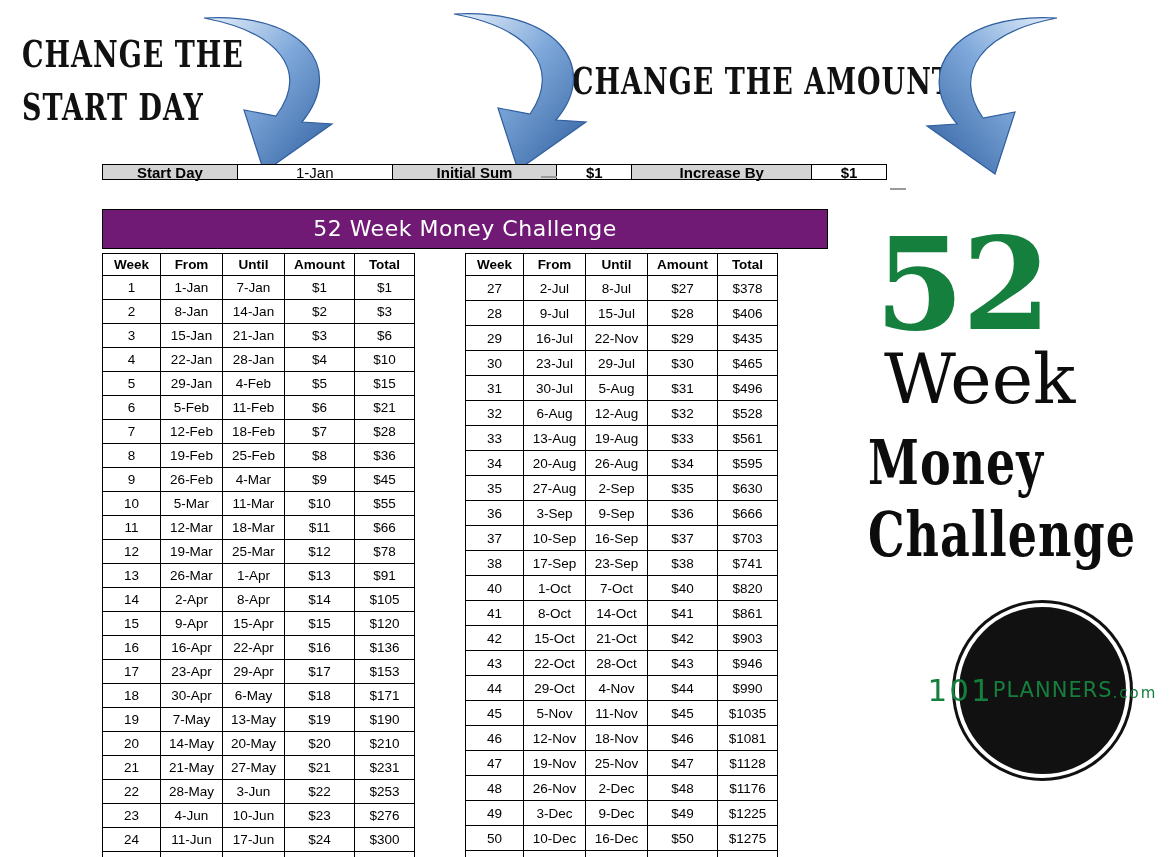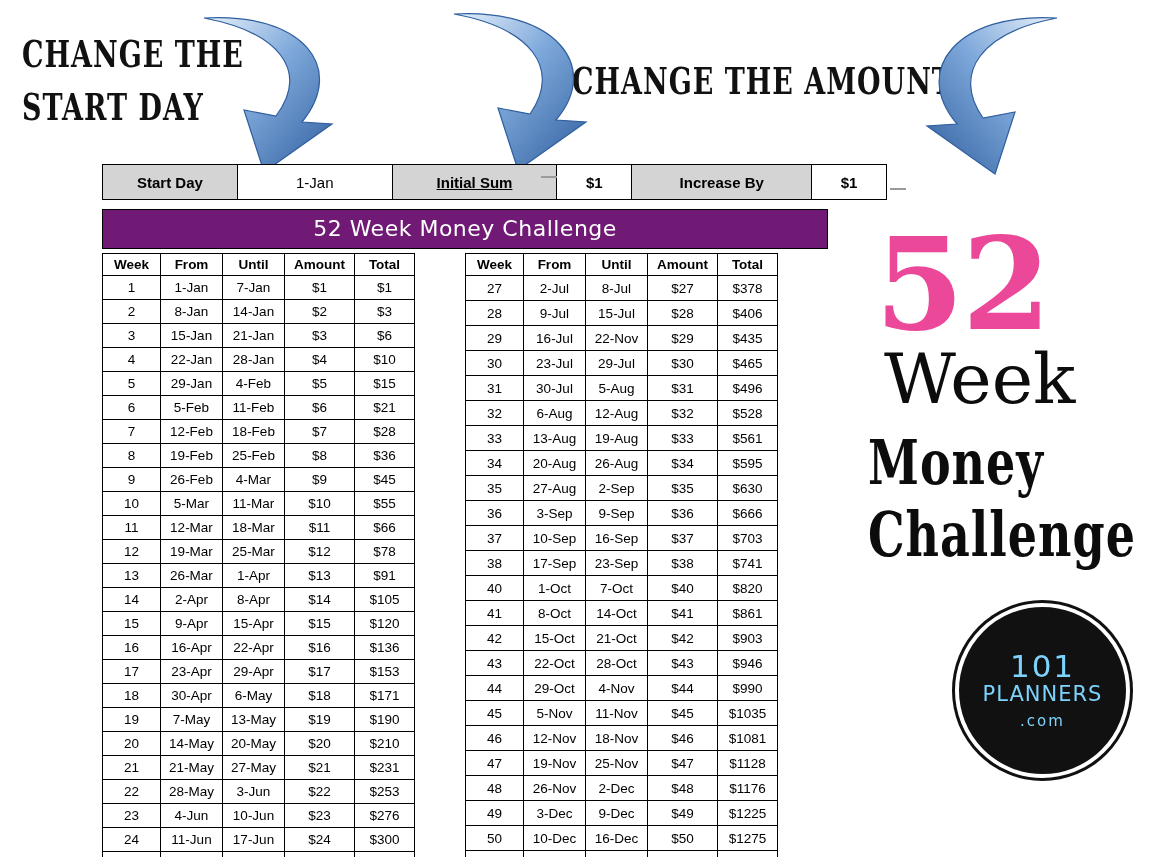--- a/index.html
+++ b/index.html
@@ -43,21 +43,21 @@
   .arrow-svg {
     position: absolute;
   }
 
   
   #settings-bar {
     position: absolute;
     left: 102px;
     top: 164px;
     width: 785px;
-    height: 36px;
+    height: 16px;
     display: flex;
     border: 1px solid #000;
     box-sizing: border-box;
     background: #4d7c0f;
   }
   .setting-label, .setting-value {
     display: flex;
     align-items: center;
     justify-content: center;
     font-size: 15px;
@@ -137,21 +137,21 @@
 
   
   #brand-52 {
     position: absolute;
     left: 875px;
     top: 232px;
     font-family: "DejaVu Serif", serif;
     font-weight: bold;
     font-size: 128px;
     line-height: 0.82;
-    color: #ec4899;
+    color: #15803d;
     letter-spacing: -2px;
   }
   #brand-week {
     position: absolute;
     left: 884px;
     top: 348px;
     font-family: "DejaVu Serif", serif;
     font-size: 70px;
     line-height: 0.9;
     color: #0c0c0c;
@@ -187,24 +187,23 @@
     position: absolute;
     left: 955px;
     top: 603px;
     width: 167px;
     height: 167px;
     border-radius: 50%;
     background: #111111;
     border: 4px solid #ffffff;
     box-shadow: 0 0 0 3px #111111;
     display: flex;
-    flex-direction: column;
     align-items: center;
     justify-content: center;
-    color: #7dd3fc;
+    color: #15803d;
   }
   #logo-101 {
     font-family: "DejaVu Sans", sans-serif;
     font-size: 31px;
     letter-spacing: 2px;
     line-height: 1;
   }
   #logo-planners {
     font-family: "DejaVu Sans", sans-serif;
     font-size: 21px;

